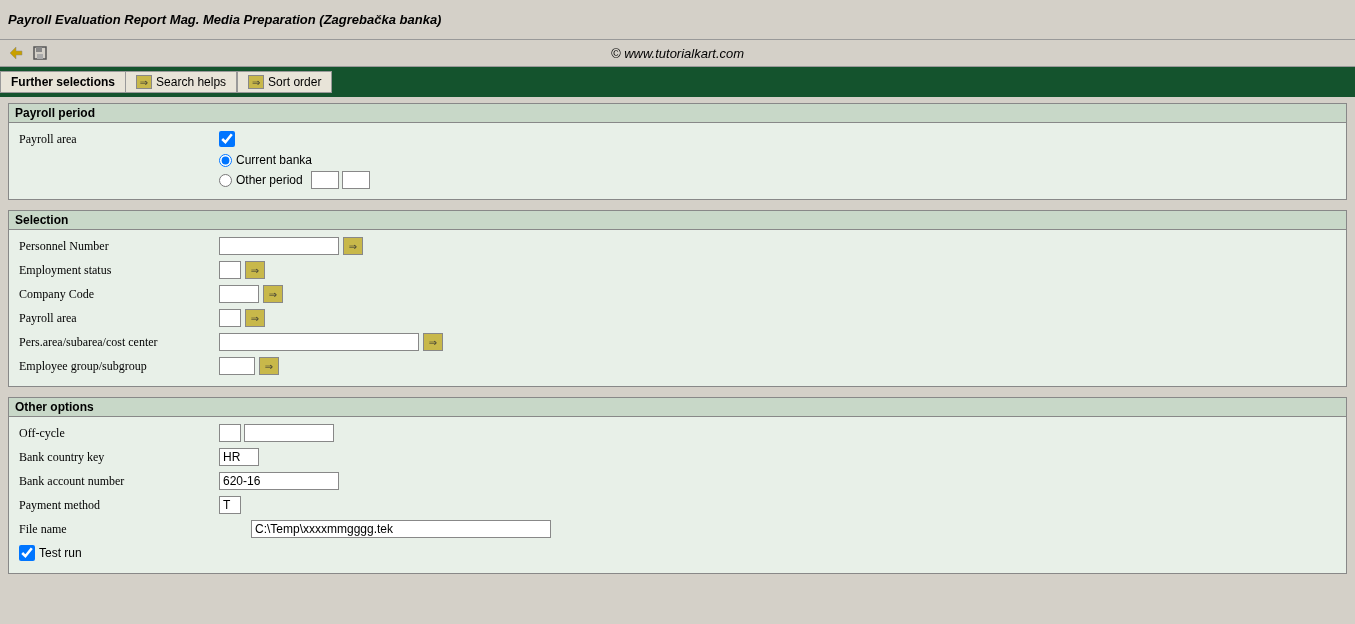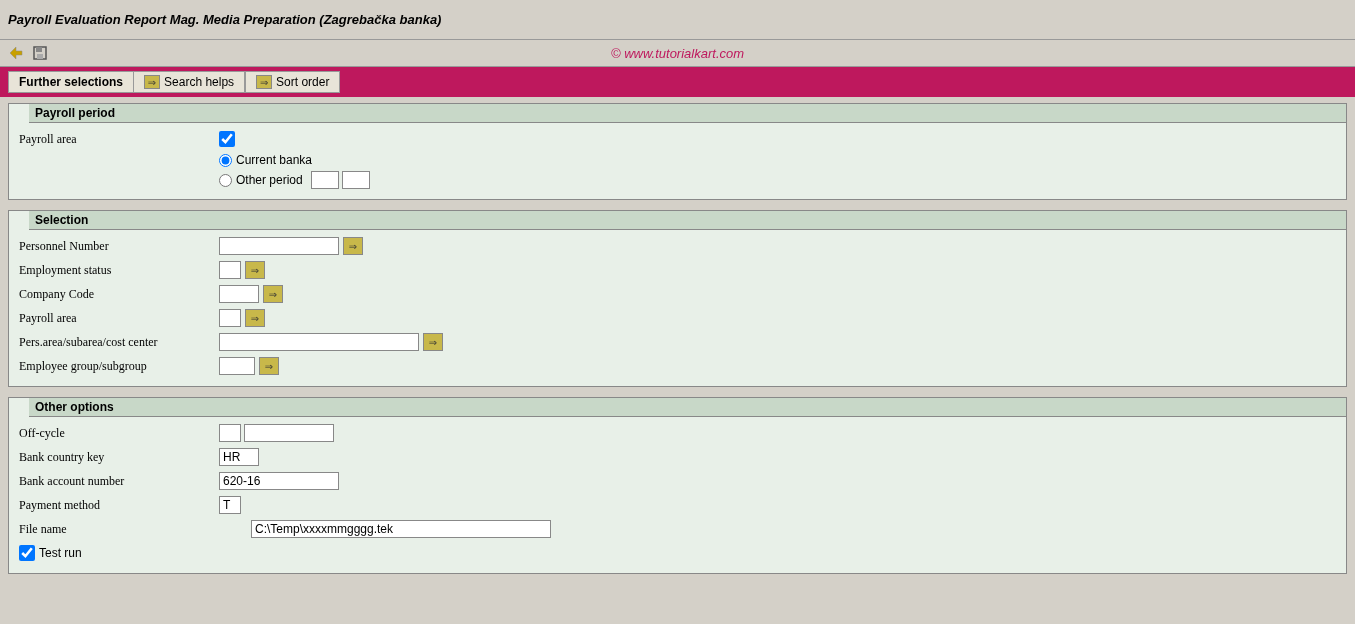--- a/index.html
+++ b/index.html
@@ -23,36 +23,36 @@
       border-bottom: 1px solid #999;
       display: flex;
       align-items: center;
       gap: 4px;
       position: relative;
     }
     .toolbar-watermark {
       position: absolute;
       left: 50%;
       transform: translateX(-50%);
-      color: #be185d;
+      color: #000000;
       font-size: 13px;
       font-style: italic;
       pointer-events: none;
     }
     .toolbar-icon {
       width: 20px;
       height: 20px;
       display: inline-flex;
       align-items: center;
       justify-content: center;
       cursor: pointer;
     }
     .tab-bar {
-      background: #be185d;
-      padding: 4px 8px;
+      background: #14532d;
+      padding: 4px 0;
       display: flex;
       gap: 0;
     }
     .tab-btn {
       background: #e8e4d8;
       border: 1px solid #999;
       padding: 3px 10px;
       cursor: pointer;
       font-size: 12px;
       display: flex;
@@ -83,21 +83,20 @@
       border: 1px solid #888;
       background: #e8f0e8;
       margin-bottom: 10px;
     }
     .section-header {
       background: #c8d8c8;
       border-bottom: 1px solid #888;
       padding: 2px 6px;
       font-weight: bold;
       font-size: 12px;
-      margin-left: 20px;
     }
     .section-body {
       padding: 6px 10px;
       background: #e8f0e8;
     }
     .field-row {
       display: flex;
       align-items: center;
       margin-bottom: 4px;
       min-height: 20px;

